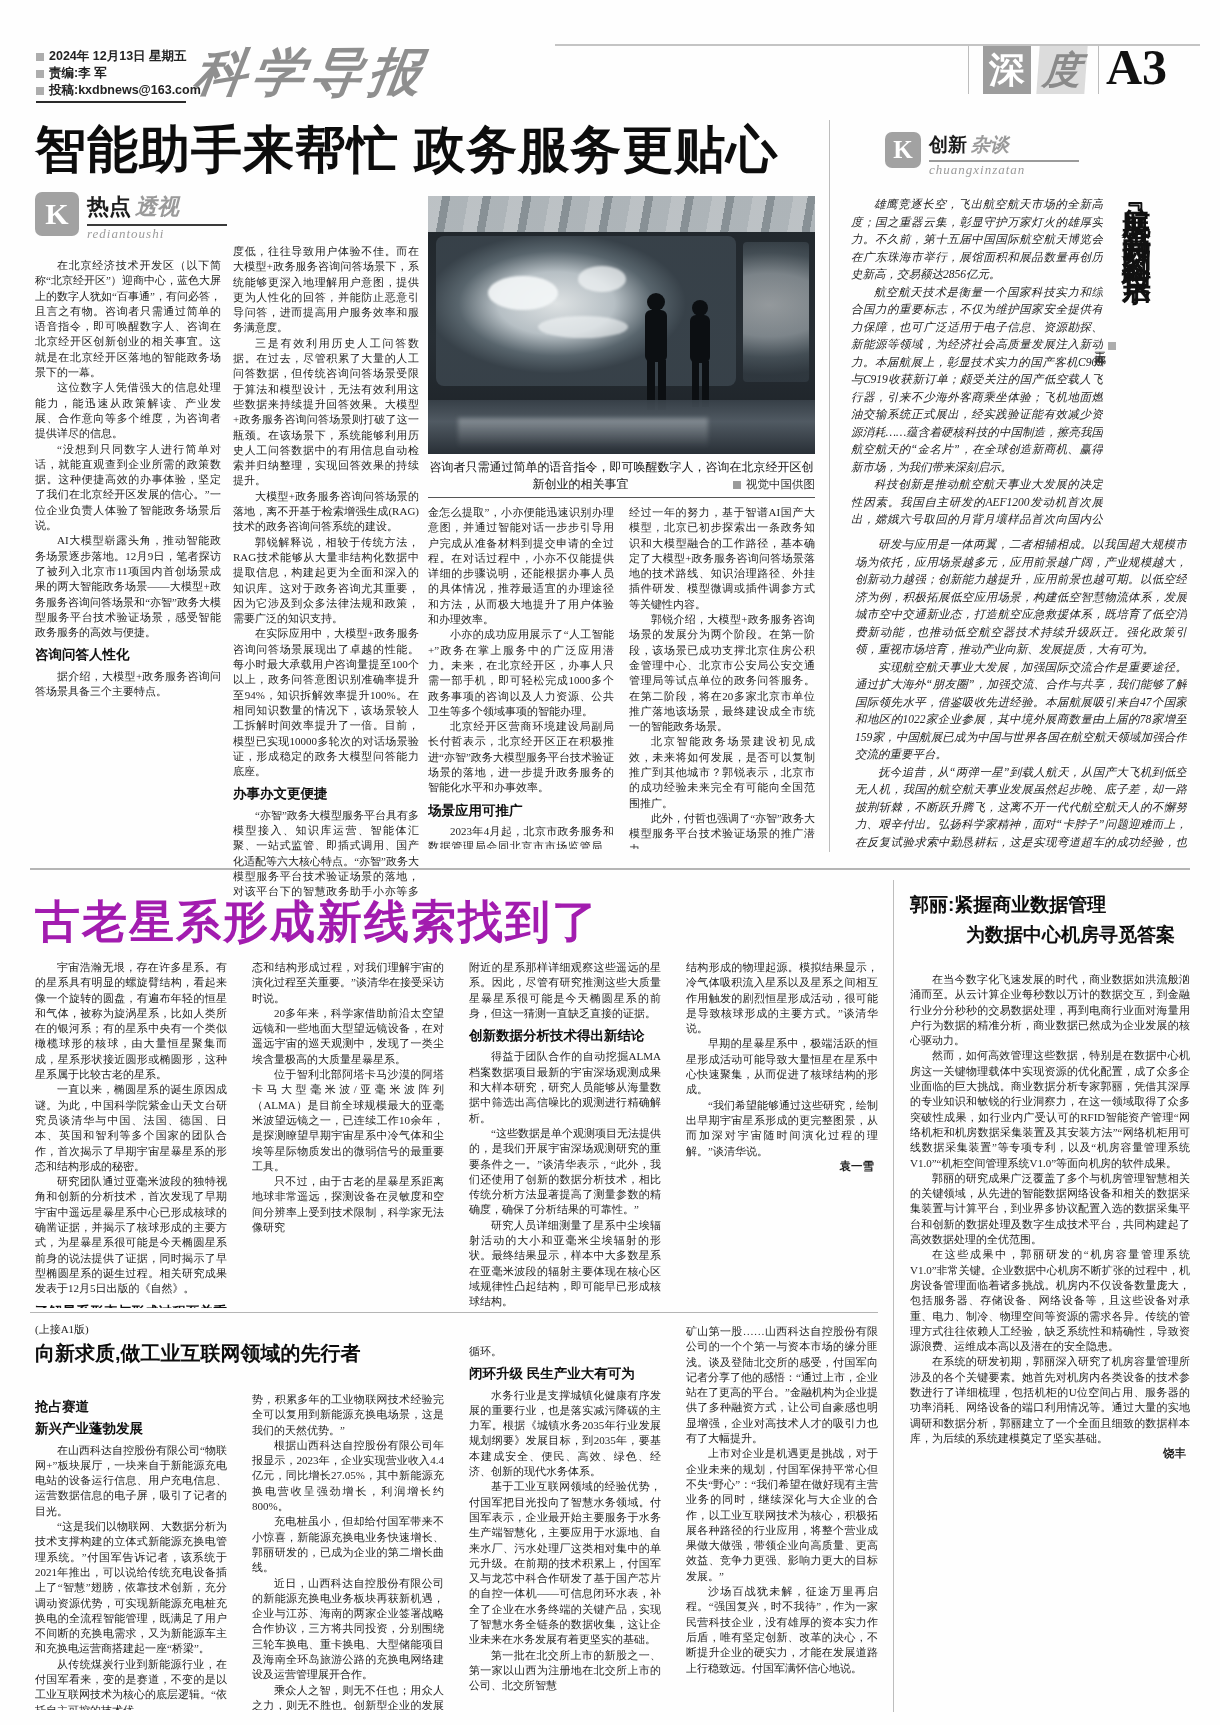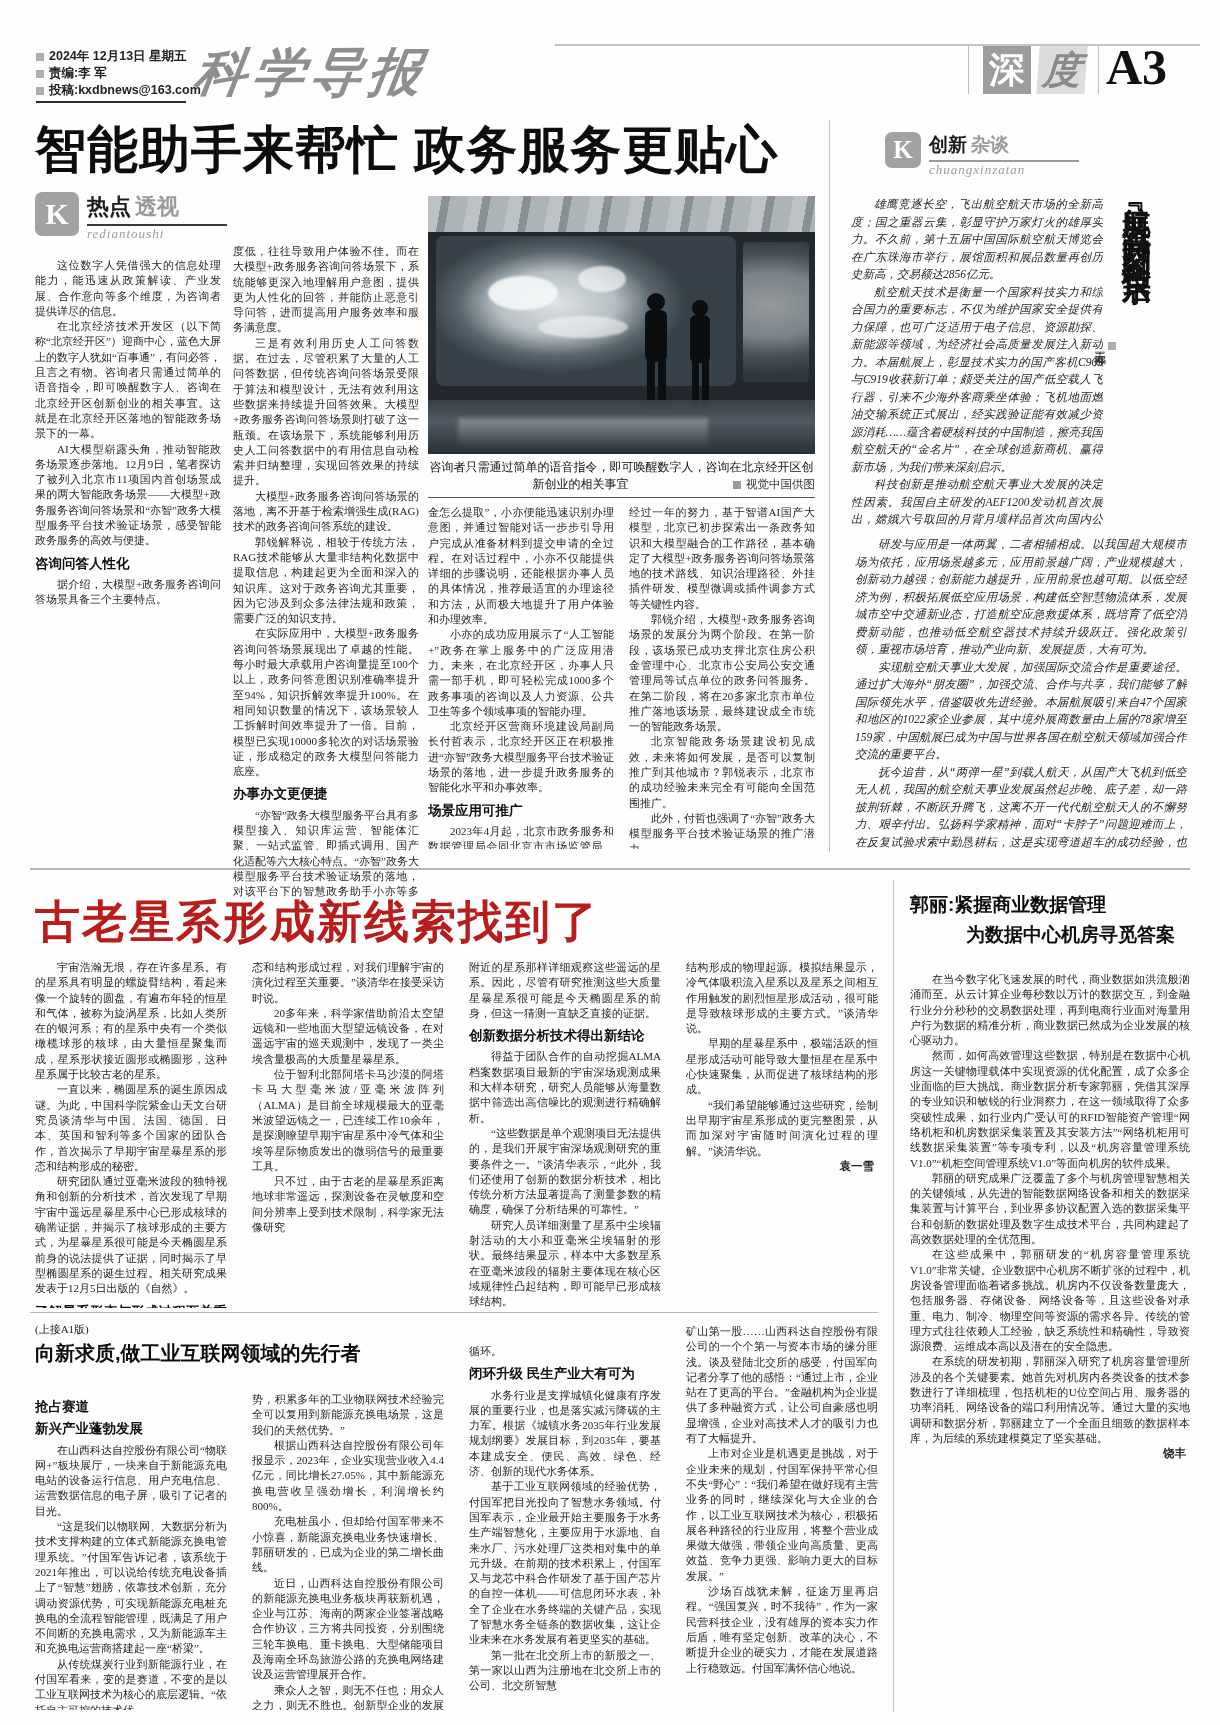--- a/index.html
+++ b/index.html
@@ -22,29 +22,29 @@
   .shen-box { left:983px; top:46px; width:48px; height:48px; background:#9d9d9d; color:#fff;
     font-weight:bold; font-size:36px; text-align:center; line-height:48px;
     font-family:"Liberation Sans","DejaVu Sans",sans-serif;}
   .du-box { left:1038px; top:46px; width:48px; height:48px; background:#dcdcdc; color:#8a8a8a;
     font-weight:bold; font-style:italic; font-size:38px; text-align:center; line-height:48px; transform:skewX(-4deg); }
   .a3 { left:1106px; top:38px; font-size:50px; font-weight:bold; font-family:"Liberation Serif","DejaVu Serif",serif; color:#111; }
   
   .lead-hl { left:35px; top:116px; width:790px; font-size:51px; font-weight:900; letter-spacing:1px;
     font-family:"Liberation Sans","DejaVu Sans",sans-serif; color:#0d0d0d; white-space:nowrap; }
   .gal-hl { left:35px; top:892px; width:700px; font-size:45px; font-weight:900; letter-spacing:2px;
-    font-family:"Liberation Sans","DejaVu Sans",sans-serif; color:#b91c1c; white-space:nowrap; }
+    font-family:"Liberation Sans","DejaVu Sans",sans-serif; color:#a21caf; white-space:nowrap; }
   
   .badge { display:flex; align-items:flex-start; }
   .kbox { width:44px; height:44px; background:#a2a2a2; border-radius:7px; color:#fff; text-align:center;
     line-height:44px; font-size:30px; font-weight:bold; font-family:"Liberation Serif","DejaVu Serif",serif; flex:0 0 auto;}
   .kbox.small { width:36px; height:36px; line-height:36px; font-size:25px; }
   .btxt { margin-left:8px; }
   .btitle { font-size:22px; font-weight:900; font-family:"Liberation Sans","DejaVu Sans",sans-serif; white-space:nowrap;}
-  .btitle .script { font-family:"Liberation Serif","DejaVu Serif",serif; font-weight:bold; color:#9a9a9a; margin-left:4px;}
+  .btitle .script { font-family:"Liberation Serif","DejaVu Serif",serif; font-style:italic; font-weight:bold; color:#9a9a9a; margin-left:4px;}
   .bunder { height:2px; background:#3a3a3a; margin-top:2px; }
   .bpinyin { font-size:13px; font-style:italic; color:#9a9a9a; letter-spacing:1px; }
   
   .col { overflow:hidden; font-size:11px; line-height:15.3px; text-align:justify; color:#1f1f1f; }
   .col p.para { text-indent:2em; }
   .col p.cont { text-indent:0; }
   .col h3.subhead { font-size:13.5px; font-weight:900; font-family:"Liberation Sans","DejaVu Sans",sans-serif;
     margin:7px 0 6px 0; text-indent:0; color:#101010;}
   .col .byline { text-align:right; font-weight:bold; font-size:11.5px; padding-right:4px; }
   .kai { font-style:italic; color:#242424; line-height:17.5px; font-size:11.5px; }
@@ -102,22 +102,23 @@
   <div class="abs badge" style="left:35px;top:192px;width:190px;">
     <div class="kbox">K</div>
     <div class="btxt">
       <div class="btitle"><span>热点</span><span class="script">透视</span></div>
       <div class="bunder" style="width:140px"></div>
       <div class="bpinyin">rediantoushi</div>
     </div>
   </div>
 
   <div class="abs col" style="left:35px;top:258px;width:186px;height:592px;">
+      <p class="para">在北京经济技术开发区（以下简称“北京经开区”）迎商中心，蓝色大屏上的数字人犹如“百事通”，有问必答，且言之有物。咨询者只需通过简单的语音指令，即可唤醒数字人、咨询在北京经开区创新创业的相关事宜。这就是在北京经开区落地的智能政务场景下的一幕。</p>
       <p class="para">这位数字人凭借强大的信息处理能力，能迅速从政策解读、产业发展、合作意向等多个维度，为咨询者提供详尽的信息。</p>
-      <p class="para">在北京经济技术开发区（以下简称“北京经开区”）迎商中心，蓝色大屏上的数字人犹如“百事通”，有问必答，且言之有物。咨询者只需通过简单的语音指令，即可唤醒数字人、咨询在北京经开区创新创业的相关事宜。这就是在北京经开区落地的智能政务场景下的一幕。</p>
+      <p class="para">“没想到只同数字人进行简单对话，就能直观查到企业所需的政策数据。这种便捷高效的办事体验，坚定了我们在北京经开区发展的信心。”一位企业负责人体验了智能政务场景后说。</p>
       <p class="para">AI大模型崭露头角，推动智能政务场景逐步落地。12月9日，笔者探访了被列入北京市11项国内首创场景成果的两大智能政务场景——大模型+政务服务咨询问答场景和“亦智”政务大模型服务平台技术验证场景，感受智能政务服务的高效与便捷。</p>
       <h3 class="subhead">咨询问答人性化</h3>
       <p class="para">据介绍，大模型+政务服务咨询问答场景具备三个主要特点。</p>
     </div>
   <div class="abs col" style="left:233px;top:196px;width:186px;height:654px;margin-top:48px;">
       <p class="para cont">度低，往往导致用户体验不佳。而在大模型+政务服务咨询问答场景下，系统能够更深入地理解用户意图，提供更为人性化的回答，并能防止恶意引导问答，进而提高用户服务效率和服务满意度。</p>
       <p class="para">三是有效利用历史人工问答数据。在过去，尽管积累了大量的人工问答数据，但传统咨询问答场景受限于算法和模型设计，无法有效利用这些数据来持续提升回答效果。大模型+政务服务咨询问答场景则打破了这一瓶颈。在该场景下，系统能够利用历史人工问答数据中的有用信息自动检索并归纳整理，实现回答效果的持续提升。</p>
       <p class="para">大模型+政务服务咨询问答场景的落地，离不开基于检索增强生成(RAG)技术的政务咨询问答系统的建设。</p>
       <p class="para">郭锐解释说，相较于传统方法，RAG技术能够从大量非结构化数据中提取信息，构建起更为全面和深入的知识库。这对于政务咨询尤其重要，因为它涉及到众多法律法规和政策，需要广泛的知识支持。</p>
       <p class="para">在实际应用中，大模型+政务服务咨询问答场景展现出了卓越的性能。每小时最大承载用户咨询量提至100个以上，政务问答意图识别准确率提升至94%，知识拆解效率提升100%。在相同知识数量的情况下，该场景较人工拆解时间效率提升了一倍。目前，模型已实现10000多轮次的对话场景验证，形成稳定的政务大模型问答能力底座。</p>

